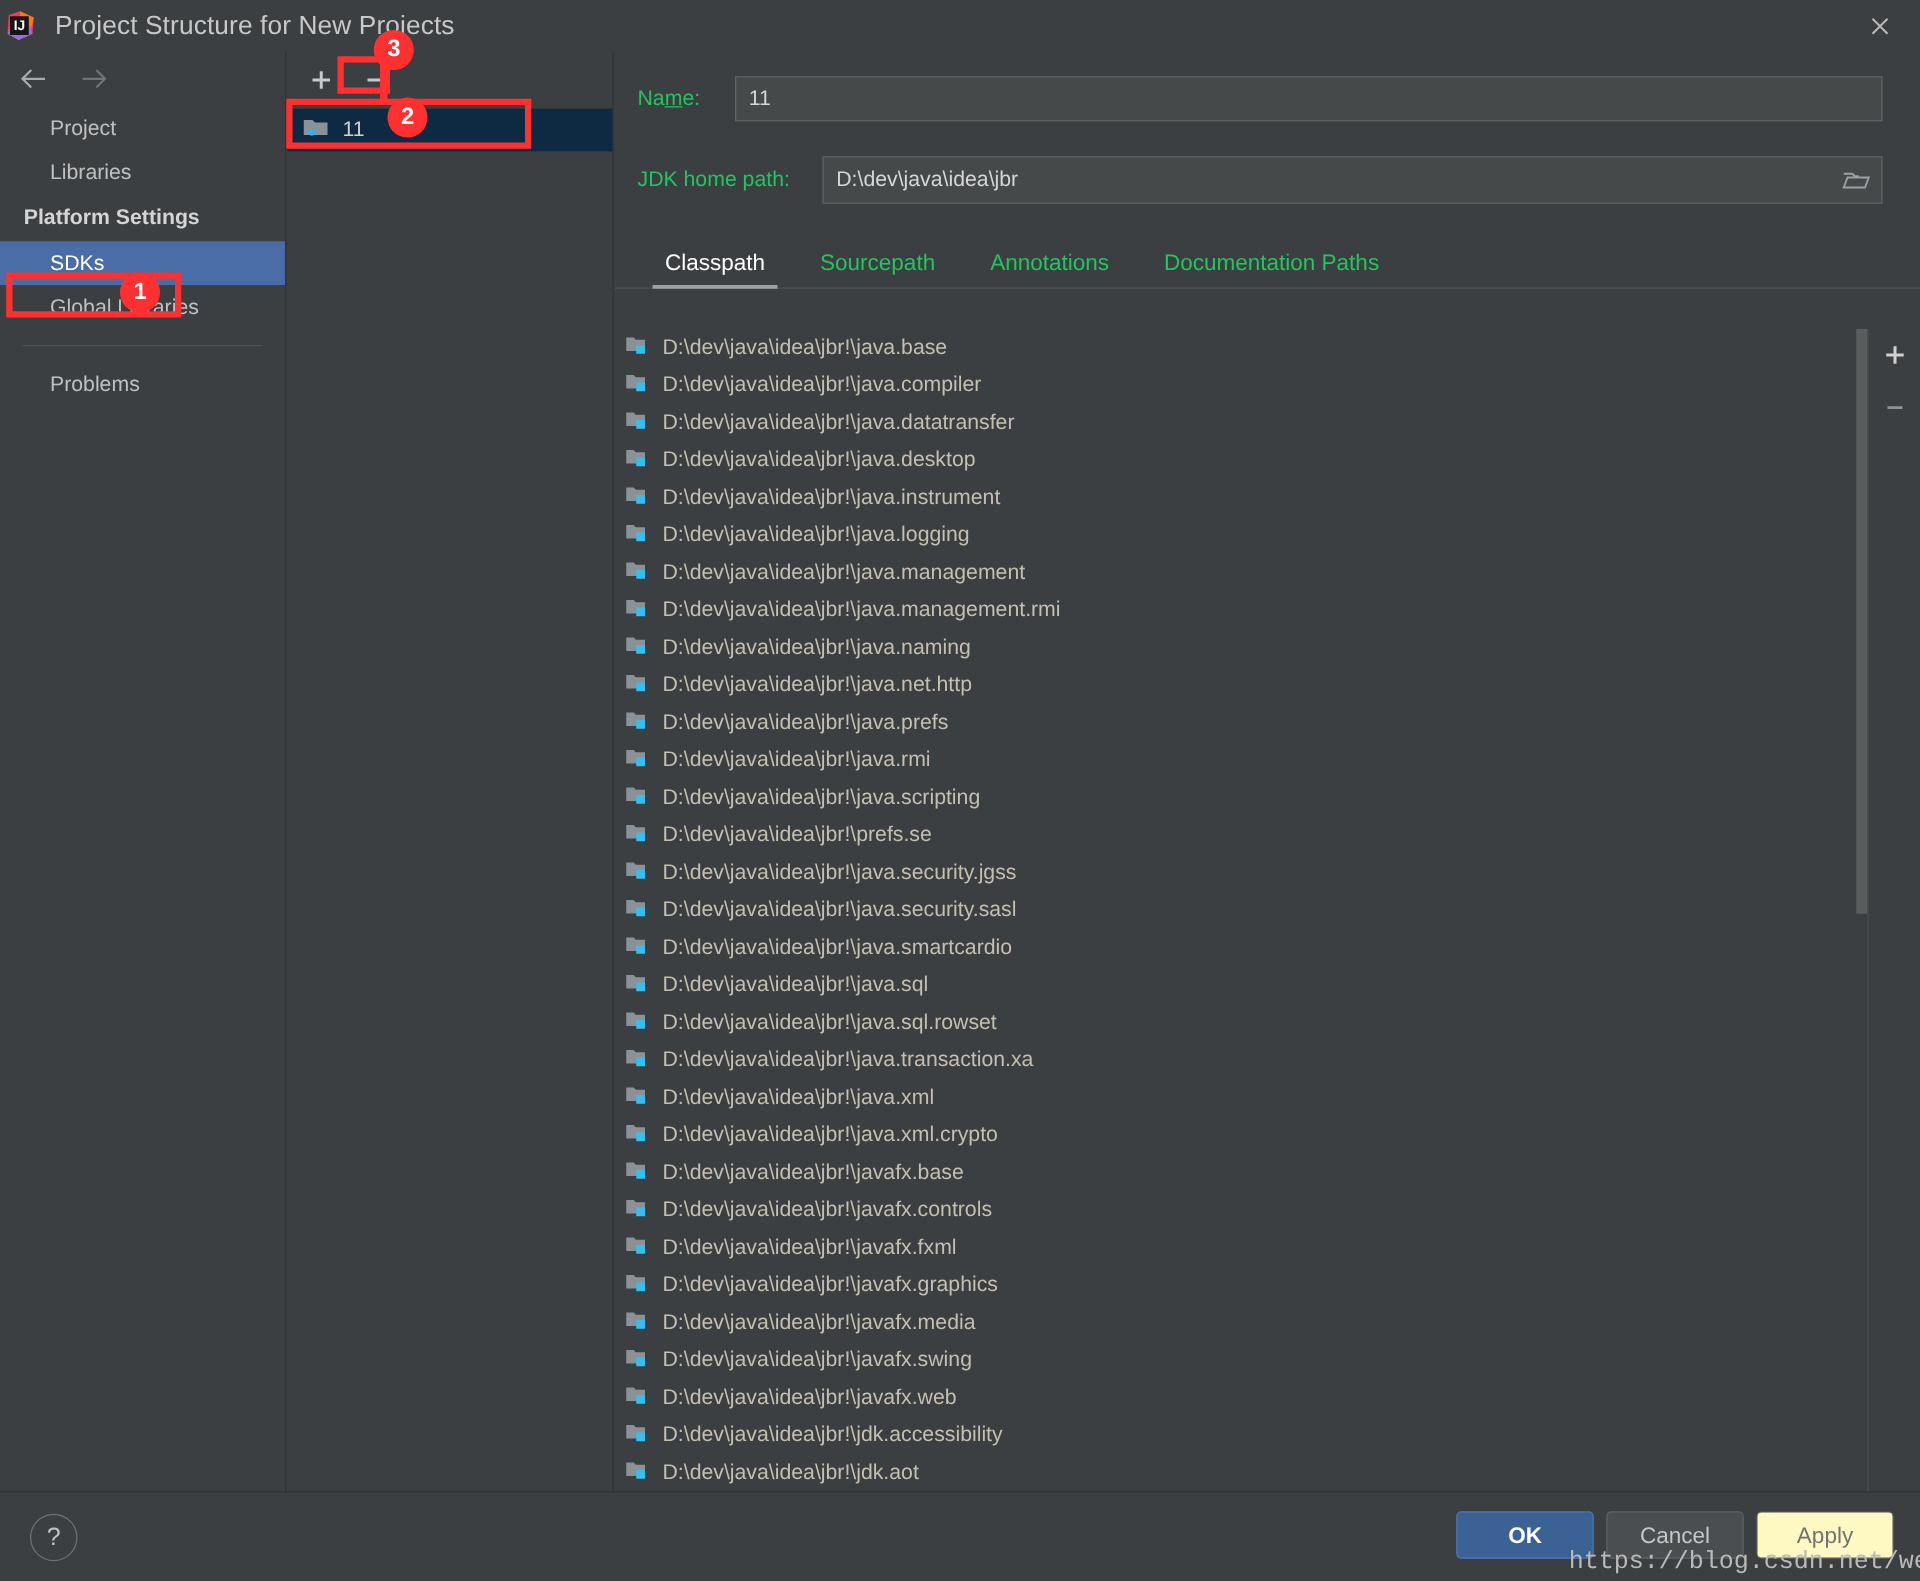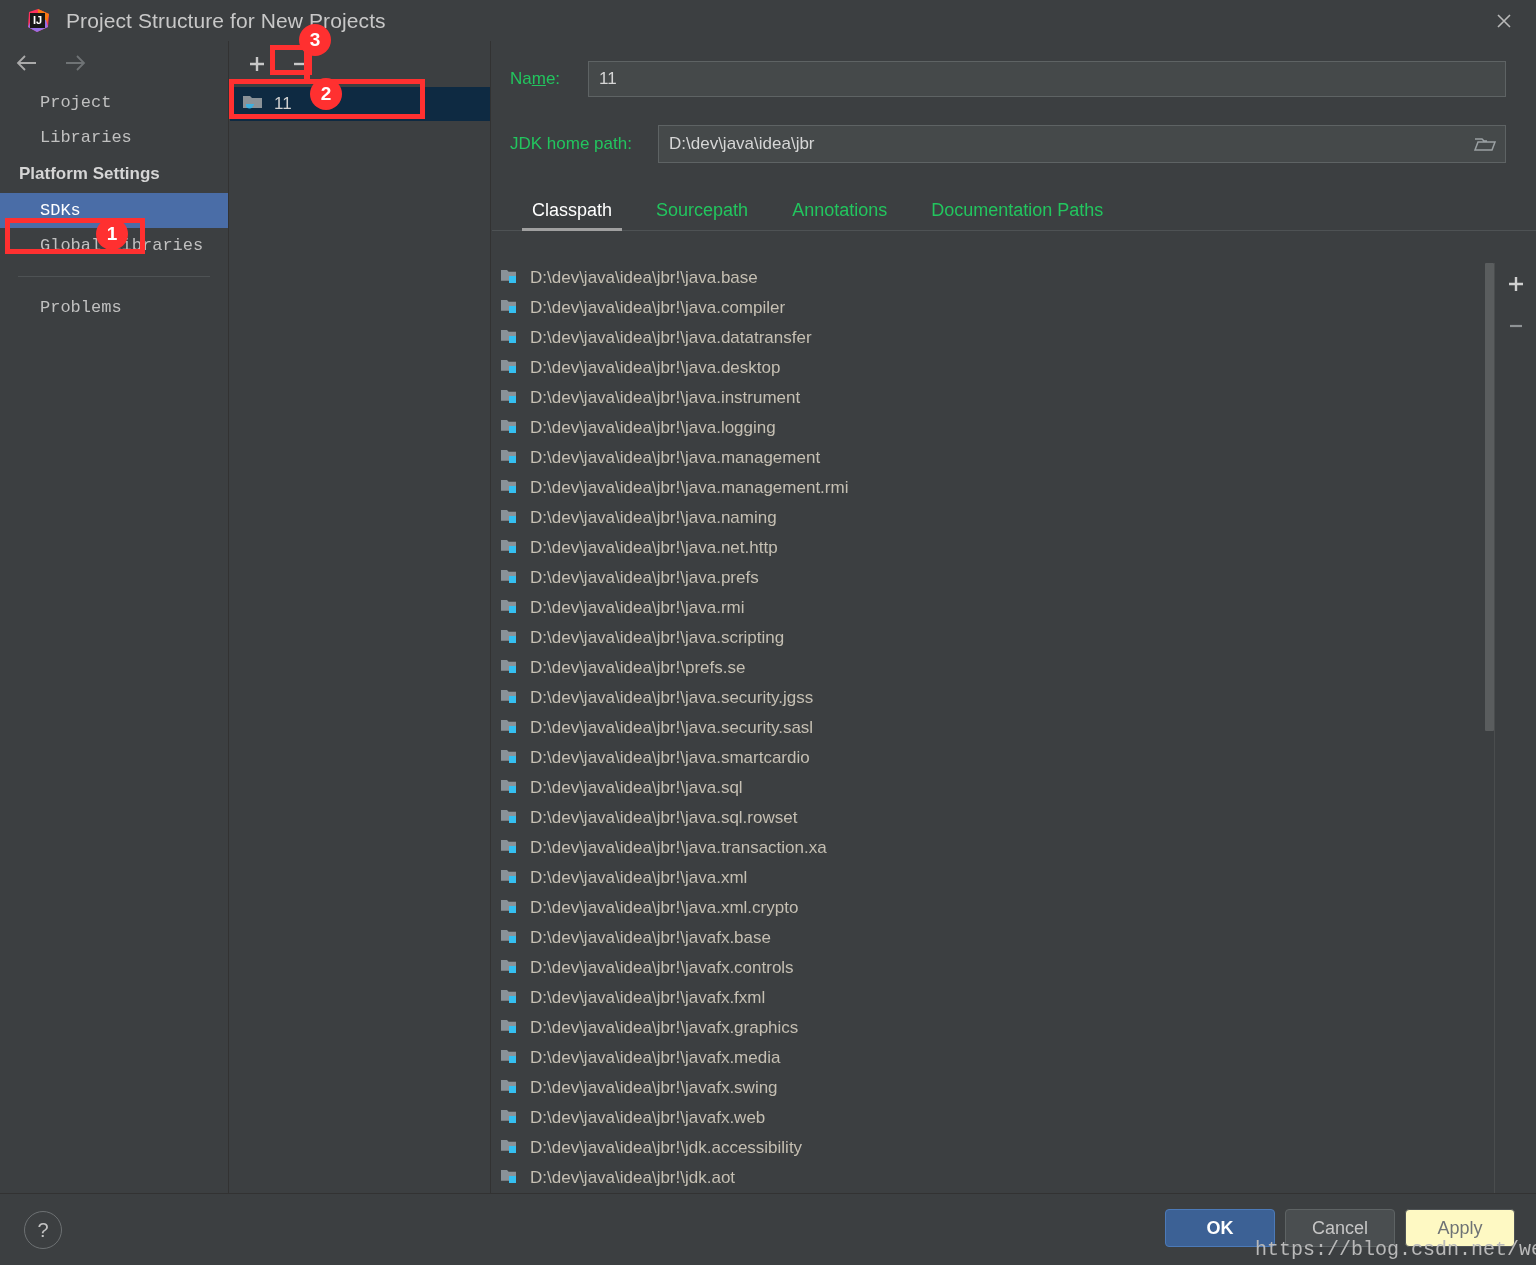--- a/index.html
+++ b/index.html
@@ -10,21 +10,21 @@
     overflow:hidden;
     -webkit-font-smoothing:antialiased;
   }
   #app { position:relative; width:1536px; height:1265px; background:#3c3f41; color:#bbbbbb; }
 
   
   .titlebar{
     position:absolute; left:0; top:0; width:1536px; height:41px;
     background:#3c3f41; display:flex; align-items:center;
   }
-  .logo{ width:26px; height:26px; margin-left:26px; position:relative; flex:none; }
+  .logo{ width:26px; height:26px; margin-left:4px; position:relative; flex:none; }
   .title-text{
     margin-left:14px; font-size:21px; color:#c8c8c8; letter-spacing:.1px;
   }
   .close-btn{
     position:absolute; right:18px; top:8px; width:28px; height:26px;
     display:flex; align-items:center; justify-content:center; cursor:default;
   }
   .close-btn svg{ display:block; }
 
   
@@ -36,21 +36,21 @@
   
   .sidebar{
     position:absolute; left:0; top:0; width:229px; height:1152px;
     background:#3c3f41; border-right:1px solid #323232;
   }
   .nav-arrows{ display:flex; align-items:center; height:44px; padding-left:12px; gap:18px; }
   .arrow{ width:30px; height:24px; display:flex; align-items:center; justify-content:center; }
 
   .sb-group{ font-size:17px; font-weight:bold; color:#d5d5d5; padding:9px 0 9px 19px; }
   .sb-item{
-    font-size:17px; color:#c0c0c0; padding:8px 0 8px 40px; line-height:19px;font-family:Liberation Mono, monospace;
+    font-size:17px; color:#c0c0c0; padding:8px 0 8px 40px; line-height:19px;
   }
   .sb-item.selected{ background:#4a6da7; color:#ffffff; }
   .sb-sep{ height:1px; background:#4e5254; margin:13px 18px 13px 18px; }
 
   
   .midpanel{
     position:absolute; left:230px; top:0; width:261px; height:1152px;
     background:#3c3f41; border-right:1px solid #323232;
   }
   .mid-toolbar{ height:46px; display:flex; align-items:center; padding-left:12px; gap:14px; }

